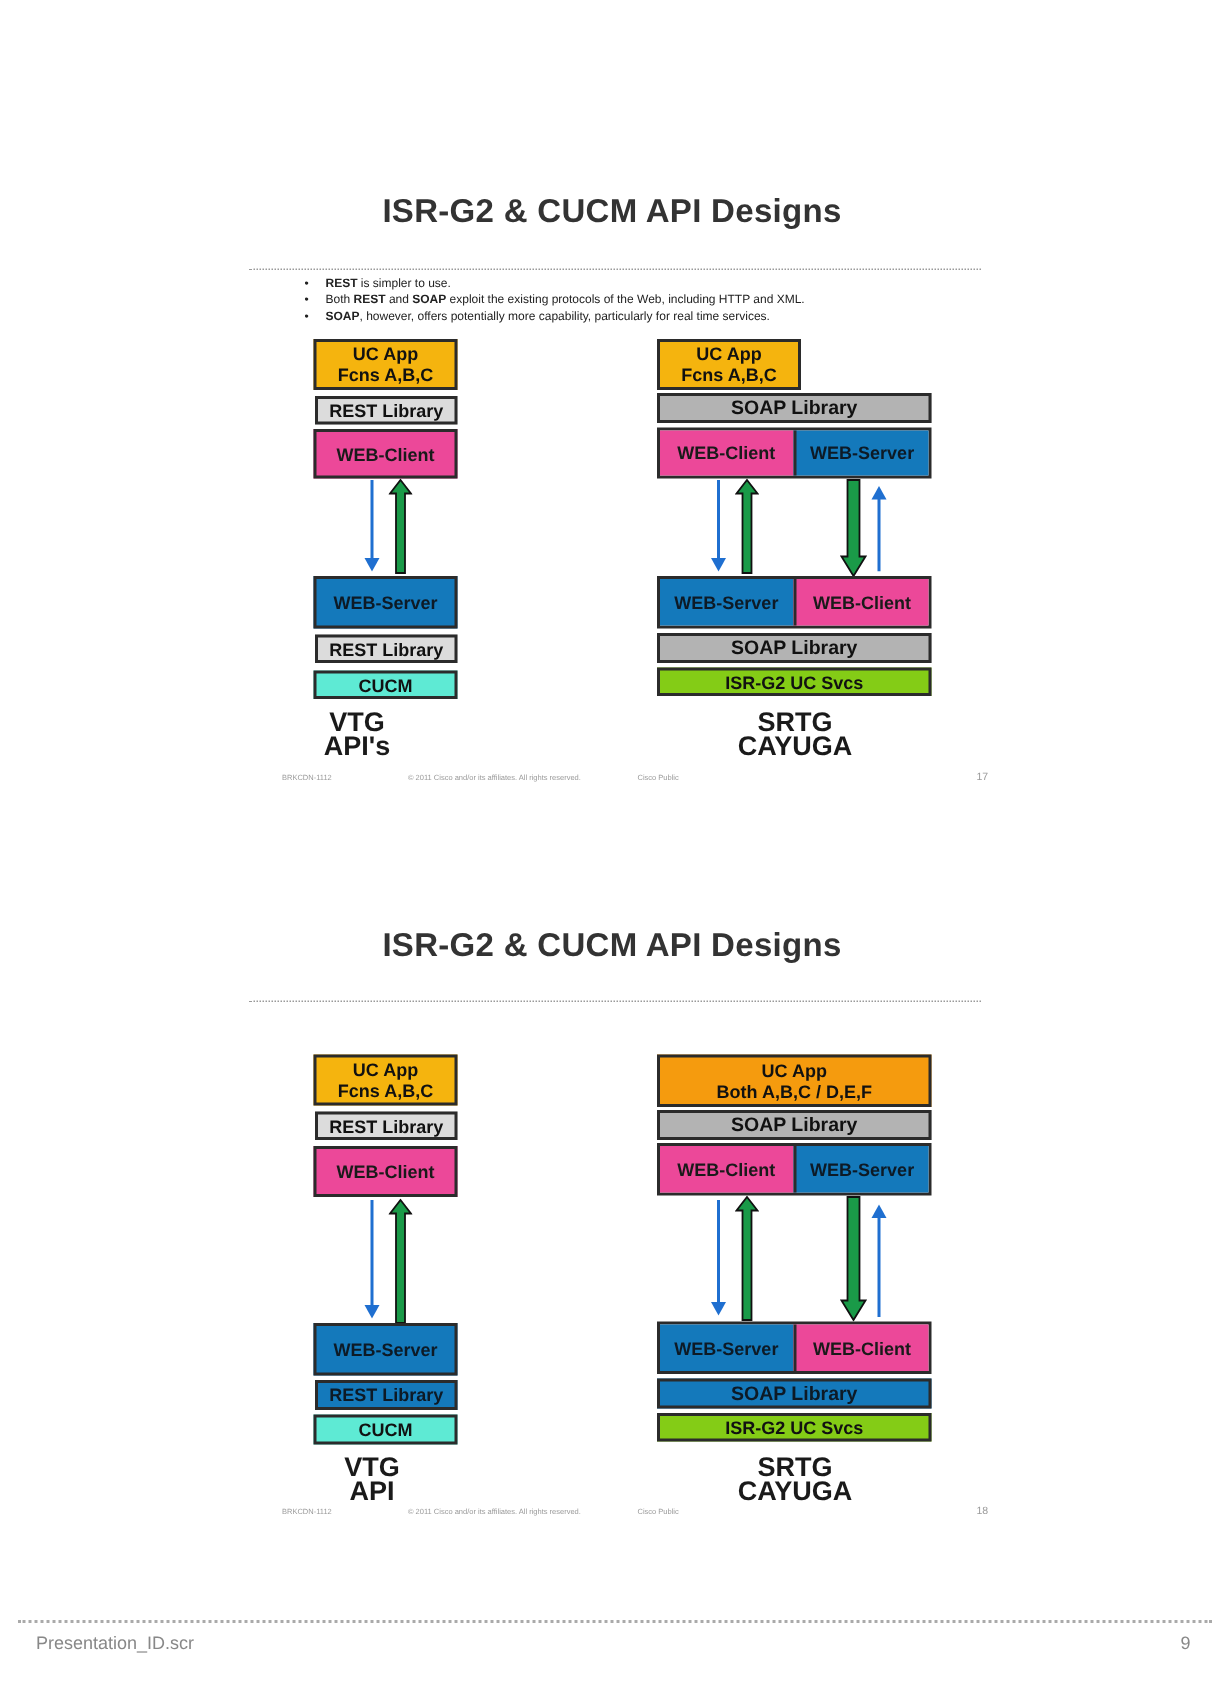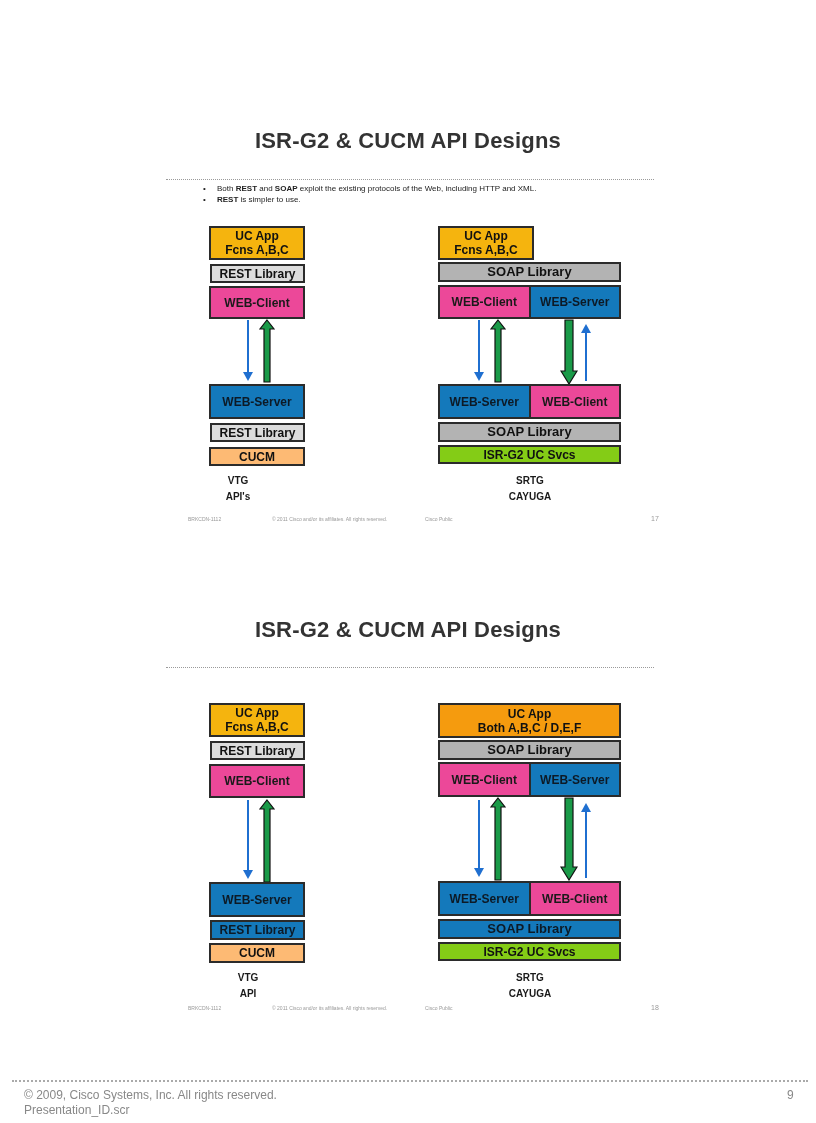--- a/index.html
+++ b/index.html
@@ -23,49 +23,50 @@
   .box {
     position: absolute; border: 2px solid #2b2b2b; display: flex; align-items: center; justify-content: center;
     text-align: center; font-weight: bold; color: #111; font-size: 12px; line-height: 14px;
   }
   .c-yellow { background: #f5b40e; }
   .c-orange { background: #f59b0e; }
   .c-lightgray { background: #dcdcdc; }
   .c-gray { background: #b3b3b3; }
   .c-dark { background: #ec4899; color: #1a1a1a; }
   .c-blue { background: #1479bb; color: #0d1a26; }
-  .c-green { background: #fdba74; }
+  .c-green { background: #5eead4; }
   .c-pink { background: #84cc16; }
 
   .split { position: absolute; display: flex; border: 2px solid #2b2b2b; }
   .split .half { flex: 1; display: flex; align-items: center; justify-content: center; font-weight: bold; font-size: 12px; }
   .split .half + .half { border-left: 2px solid #2b2b2b; }
 
-  .caption { position: absolute; text-align: center; font-weight: bold; font-size: 10px; line-height: 16px; color: #1a1a1a; }
+  .caption { position: absolute; text-align: center; font-weight: bold; font-size: 18px; line-height: 16px; color: #1a1a1a; }
 
   .arrow { position: absolute; }
 
   .slide-footer { position: absolute; left: 0; width: 496px; font-size: 5px; color: #9a9a9a; height: 10px; }
   .slide-footer span { position: absolute; top: 0; }
   .slide-footer .num { font-size: 7px; }
 
   .page-footer-rule { position: absolute; left: 12px; top: 1080px; width: 796px; height: 2px; border-top: 2px dotted #aaa; }
   .page-footer-left { position: absolute; left: 24px; top: 1088px; font-size: 12px; color: #888; line-height: 15px; }
   .page-footer-num { position: absolute; left: 787px; top: 1088px; font-size: 12px; color: #888; }
 </style>
 </head>
 <body>
 
 <div class="slide" style="top:0; height:540px;">
   <div class="slide-title" style="top:128px;">ISR-G2 &amp; CUCM API Designs</div>
   <div class="slide-rule" style="top:179px;"></div>
 
   <ul class="bullets" style="top:183px;">
+    <li><b>REST</b><span> is simpler to use.</span></li>
     <li><span>Both </span><b>REST</b><span> and </span><b>SOAP</b><span> exploit the existing protocols of the Web, including HTTP and XML.</span></li>
-    <li><b>REST</b><span> is simpler to use.</span></li>
+    <li><b>SOAP</b><span>, however, offers potentially more capability, particularly for real time services.</span></li>
   </ul>
 
   <div class="box c-yellow" style="left:49px; top:226px; width:96px; height:34px; flex-direction:column;">
     <span>UC App</span>
       <span>Fcns  A,B,C</span>
   </div>
   <div class="box c-lightgray" style="left:50px; top:264px; width:95px; height:19px;">REST Library</div>
   <div class="box c-dark" style="left:49px; top:286px; width:96px; height:33px;">WEB-Client</div>
 
   <svg class="arrow" style="left:82px; top:320px;" width="12" height="62">
@@ -198,16 +199,15 @@
   <div class="slide-footer" style="top:1005px;">
     <span style="left:28px;">BRKCDN-1112</span>
     <span style="left:112px;">© 2011 Cisco and/or its affiliates. All rights reserved.</span>
     <span style="left:265px;">Cisco Public</span>
     <span class="num" style="left:491px; top:-1px;">18</span>
   </div>
 </div>
 
 <div class="page-footer-rule"></div>
 <div class="page-footer-left">
-  <div>© 2009, Cisco Systems, Inc. All rights reserved.</div>
   <div>Presentation_ID.scr</div>
 </div>
 <div class="page-footer-num">9</div>
 
 </body></html>

